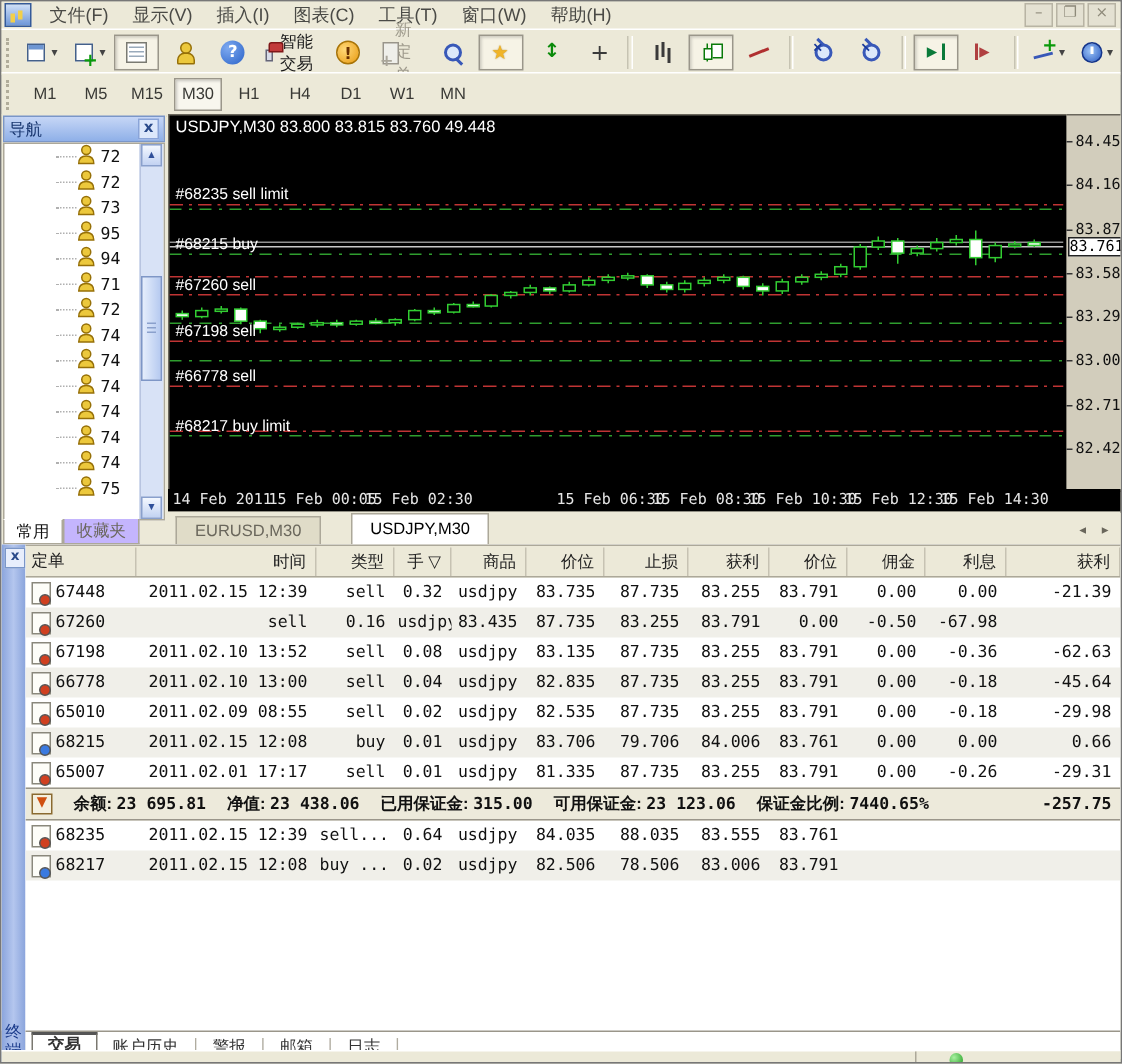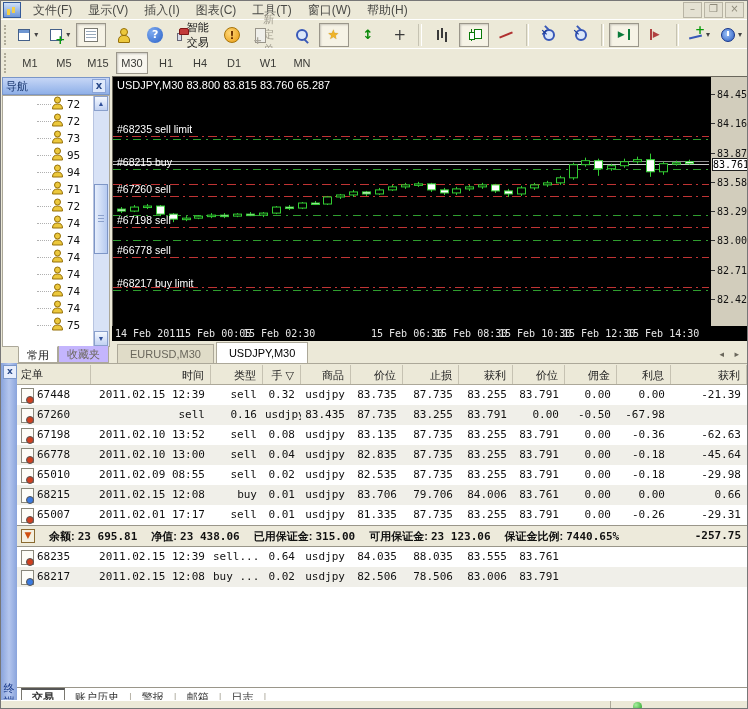--- a/index.html
+++ b/index.html
@@ -72,38 +72,38 @@
   #nav-tree{position:absolute;left:1px;top:19px;right:1px;height:250px;background:#fff;border:1px solid #aca899;overflow:hidden;}
   .nav-item{height:17px;display:flex;align-items:center;white-space:nowrap;}
   .nav-dots{width:14px;height:1px;margin-left:34px;border-top:1px dotted #b0b0b0;}
   .nav-num{font-size:11px;color:#111;margin-left:3px;font-family:"DejaVu Sans Mono",monospace;}
   #nav-scroll{position:absolute;right:0;top:0;width:15px;bottom:0;background:#d8e2f6;border-left:1px solid #b8c4e0;}
   .sc-arrow{position:absolute;left:0;width:14px;height:15px;background:linear-gradient(#f4f8ff,#c2d2f2);border:1px solid #8aa0cc;
             color:#30509a;font-size:7px;line-height:14px;text-align:center;box-sizing:border-box;}
   #sc-up{top:0;} #sc-down{bottom:0;}
   #sc-thumb{position:absolute;left:0;top:88px;width:14px;height:70px;background:linear-gradient(90deg,#e6eefc,#b6caf0);border:1px solid #7e96c6;box-sizing:border-box;}
   #sc-thumb::after{content:"";position:absolute;left:3px;top:30px;width:6px;height:1px;background:#8aa0cc;box-shadow:0 3px 0 #8aa0cc,0 6px 0 #8aa0cc;}
-  #nav-tabs{position:absolute;left:17px;bottom:0px;height:17px;display:flex;}
+  #nav-tabs{position:absolute;left:1px;bottom:0px;height:17px;display:flex;}
   .nav-tab{padding:0 8px;font-size:11px;line-height:16px;border:1px solid #aca899;border-top:none;background:#c4b5fd;color:#6a675c;}
   .nav-tab.active{background:#fff;color:#111;border-top:1px solid #fff;}
   
   #chartwin{position:absolute;left:110px;top:75px;width:638px;height:287px;background:#ece9d8;}
   #plot{position:absolute;left:1px;top:0;width:598px;height:249px;background:#000;border:1px solid #6a675c;}
   #plot svg{position:absolute;left:0;top:0;}
   #chart-title{position:absolute;left:4px;top:2px;color:#fff;font-size:11px;font-family:"Liberation Sans",sans-serif;}
   #paxis{position:absolute;left:600px;top:0;width:38px;height:250px;background:#d2cdbc;border-top:1px solid #6a675c;border-bottom:1px solid #6a675c;}
   .ptick{position:absolute;left:0;width:100%;font:10px/10px "DejaVu Sans Mono",monospace;color:#111;}
   .ptick::before{content:"";position:absolute;left:0;top:4px;width:4px;height:1px;background:#333;}
   .ptick span{margin-left:6px;}
   #ptag{position:absolute;left:1px;right:1px;background:#fff;border:1px solid #222;color:#000;
         font:10px/11px "DejaVu Sans Mono",monospace;text-align:center;}
   #daxis{position:absolute;left:1px;top:250px;width:637px;height:15px;background:#000;border-bottom:1px solid #6a675c;}
   .dlab{position:absolute;top:2px;color:#e6e6e6;font:10px/11px "DejaVu Sans Mono",monospace;white-space:nowrap;}
   #ctabs{position:absolute;left:0;right:0;top:265px;height:22px;background:#ece9d8;display:flex;align-items:flex-end;padding-left:6px;}
-  .ctab{height:18px;line-height:18px;padding:0 12px;font-size:11px;border:1px solid #aca899;border-bottom:none;background:#e0dcc8;color:#6a675c;margin-right:2px;}
+  .ctab{height:18px;line-height:18px;padding:0 12px;font-size:11px;border:1px solid #aca899;border-bottom:none;background:#e0dcc8;color:#6a675c;margin-right:20px;}
   .ctab.active{background:#fff;color:#000;height:20px;line-height:20px;}
   #ctab-arrows{margin-left:auto;margin-right:6px;margin-bottom:4px;color:#6a675c;font-size:9px;letter-spacing:4px;}
   
   #terminal{position:absolute;left:0;top:362px;right:0;height:324px;background:#fff;}
   #term-strip{position:absolute;left:0;top:0;width:16px;height:347px;background:linear-gradient(90deg,#8aa4dc,#b4c6ee 50%,#8aa4dc);}
   #term-close{position:absolute;left:2px;top:2px;width:12px;height:12px;background:#e8eefc;border:1px solid #7a96c8;
               font:bold 9px/10px "DejaVu Sans",sans-serif;color:#2a4a8a;text-align:center;}
   #term-vlabel{position:absolute;left:1px;bottom:2px;width:14px;font-size:11px;color:#1a3a8a;text-align:center;line-height:13px;}
   #term-table{position:absolute;left:16px;top:0;right:0;height:324px;background:#fff;border-top:1px solid #aca899;overflow:hidden;}
   .trow{display:grid;grid-template-columns:74px 120px 52px 38px 50px 52px 56px 54px 52px 52px 54px 76px;height:20px;align-items:center;
@@ -483,21 +483,21 @@
           <rect x="559.5" y="85.69387755102117" width="8" height="1.5" fill="#000000" stroke="#32cd32"></rect>
           <line x1="576.5" y1="82.66938775510269" x2="576.5" y2="87.71020408163301" stroke="#32cd32" stroke-width="1"></line>
           <rect x="572.5" y="84.68571428571454" width="8" height="1.9155102040821674" fill="#ffffff" stroke="#32cd32"></rect>
           <text x="4" y="55.977551020408896" fill="#fff" font-size="10.5" font-family="&quot;Liberation Sans&quot;,sans-serif">#68235 sell limit</text>
           <text x="4" y="89.14612244897963" fill="#fff" font-size="10.5" font-family="&quot;Liberation Sans&quot;,sans-serif">#68215 buy</text>
           <text x="4" y="116.4673469387756" fill="#fff" font-size="10.5" font-family="&quot;Liberation Sans&quot;,sans-serif">#67260 sell</text>
           <text x="4" y="146.71224489795895" fill="#fff" font-size="10.5" font-family="&quot;Liberation Sans&quot;,sans-serif">#67198 sell</text>
           <text x="4" y="176.95714285714374" fill="#fff" font-size="10.5" font-family="&quot;Liberation Sans&quot;,sans-serif">#66778 sell</text>
           <text x="4" y="210.12571428571448" fill="#fff" font-size="10.5" font-family="&quot;Liberation Sans&quot;,sans-serif">#68217 buy limit</text>
         </svg>
-      <div id="chart-title">USDJPY,M30  83.800 83.815 83.760 65.287</div>
+      <div id="chart-title">USDJPY,M30  83.800 83.815 83.760 49.448</div>
     </div>
     <div id="paxis">
       <div id="ptag" style="top: 80.6012px;">83.761</div>
     <div class="ptick" style="top: 13.1388px;"><span>84.450</span></div>
         <div class="ptick" style="top: 42.3755px;"><span>84.160</span></div>
         <div class="ptick" style="top: 71.6122px;"><span>83.870</span></div>
         <div class="ptick" style="top: 100.849px;"><span>83.580</span></div>
         <div class="ptick" style="top: 130.086px;"><span>83.290</span></div>
         <div class="ptick" style="top: 159.322px;"><span>83.000</span></div>
         <div class="ptick" style="top: 188.559px;"><span>82.710</span></div>

